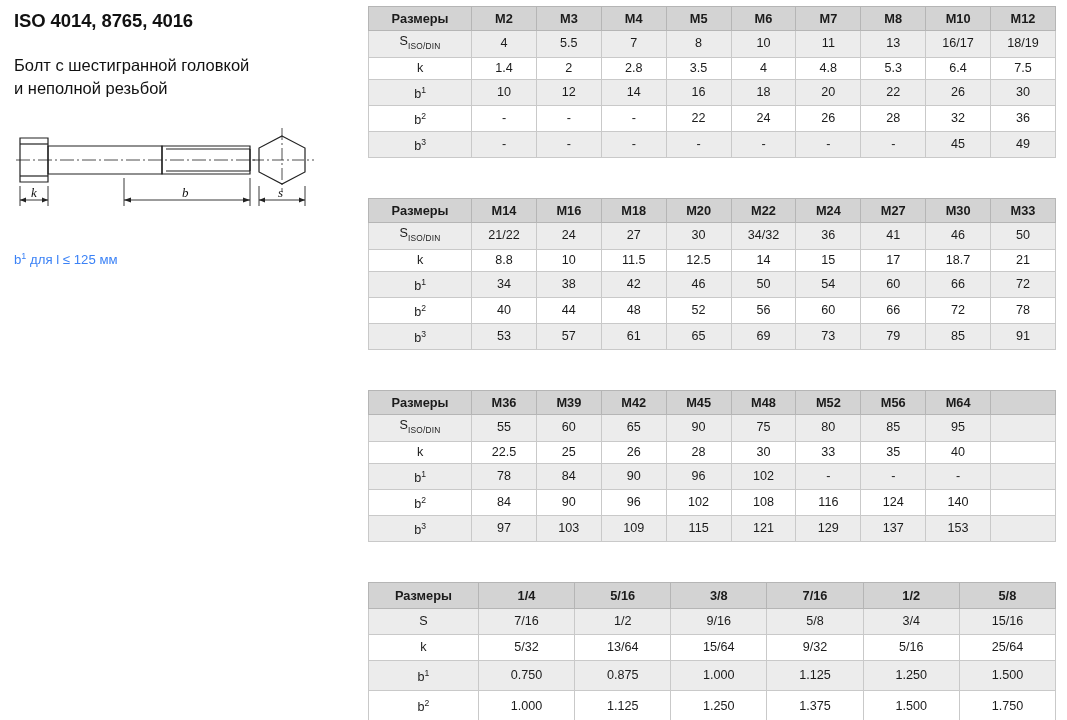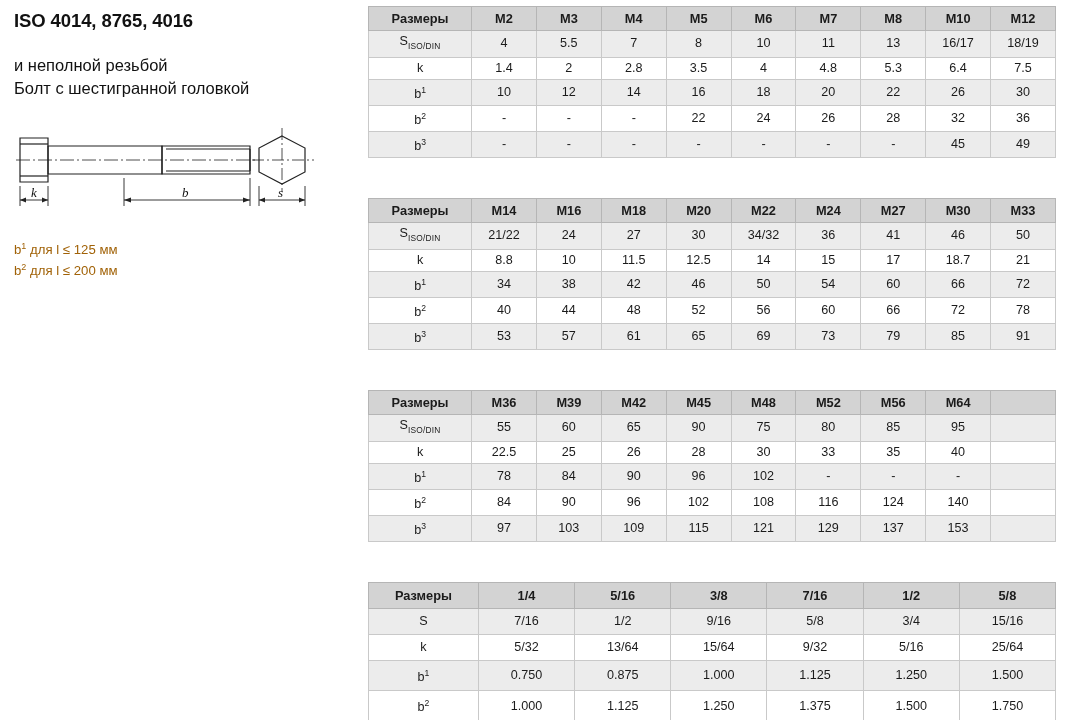--- a/index.html
+++ b/index.html
@@ -39,24 +39,24 @@
     font-size: 16.5px;
     line-height: 1.42;
     color: #111;
   }
   .drawing {
     margin-top: 20px;
     width: 310px;
     height: 90px;
   }
   .notes {
-    margin-top: 30px;
+    margin-top: 40px;
     font-size: 13.2px;
     line-height: 1.52;
-    color: #a16207;
+    color: #3b82f6;
   }
   .notes sup {
     font-size: 9px;
     vertical-align: super;
   }
   
   .tables {
     position: absolute;
     left: 368px;
     top: 6px;
@@ -119,22 +119,22 @@
 </head>
 <body>
 
 <div class="page">
 
   <div class="left-col">
     <div class="title-block">
       <div>ISO 4014, 8765, 4016</div>
     </div>
     <div class="subtitle-block">
+      <div>Болт с шестигранной головкой</div>
       <div>и неполной резьбой</div>
-      <div>Болт с шестигранной головкой</div>
     </div>
 
     <div class="drawing">
       <svg width="310" height="90" viewBox="0 0 310 90" xmlns="http://www.w3.org/2000/svg">
         <g fill="none" stroke="#222" stroke-width="1.2">
 
           <path d="M6 18 L34 18 L34 62 L6 62 Z"></path>
           <line x1="6" y1="24" x2="34" y2="24"></line>
           <line x1="6" y1="56" x2="34" y2="56"></line>
 
@@ -176,21 +176,20 @@
         </g>
 
         <text x="17" y="77" font-family="Liberation Serif, serif" font-size="13" font-style="italic" fill="#111">k</text>
         <text x="168" y="77" font-family="Liberation Serif, serif" font-size="13" font-style="italic" fill="#111">b</text>
         <text x="264" y="77" font-family="Liberation Serif, serif" font-size="13" font-style="italic" fill="#111">s</text>
       </svg>
     </div>
 
     <div class="notes">
       <div><span>b</span><sup>1</sup><span> для l ≤ 125 мм</span></div>
-      <div><span>b</span><sup>2</sup><span> для l ≤ 200 мм</span></div>
     </div>
   </div>
 
   <div class="tables" id="tables-container">
       <table class="dims">
         <colgroup>
           <col style="width: 15%;">
           <col style="width: 9.44444%;">
           <col style="width: 9.44444%;">
           <col style="width: 9.44444%;">

